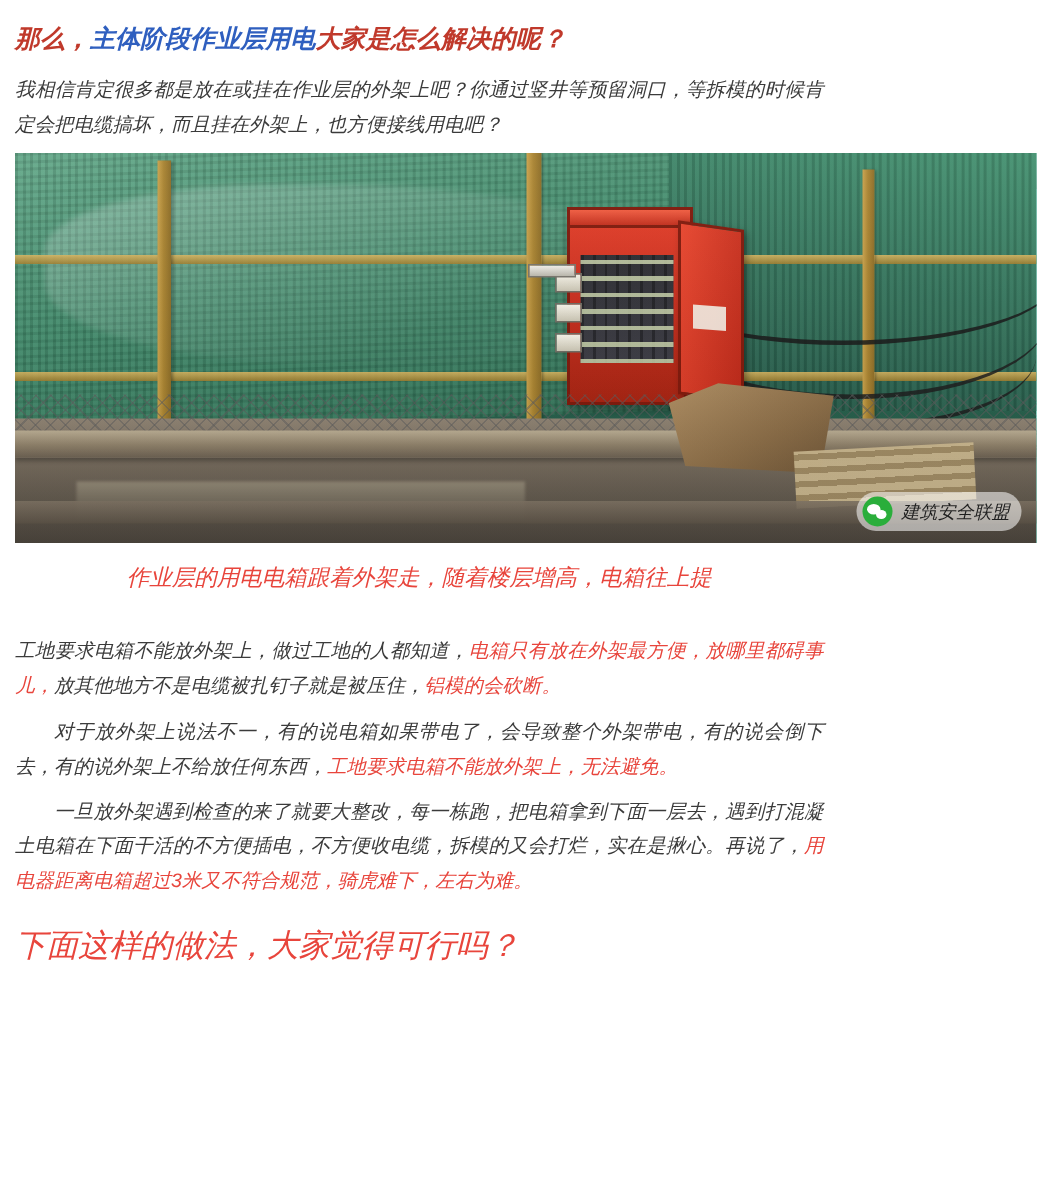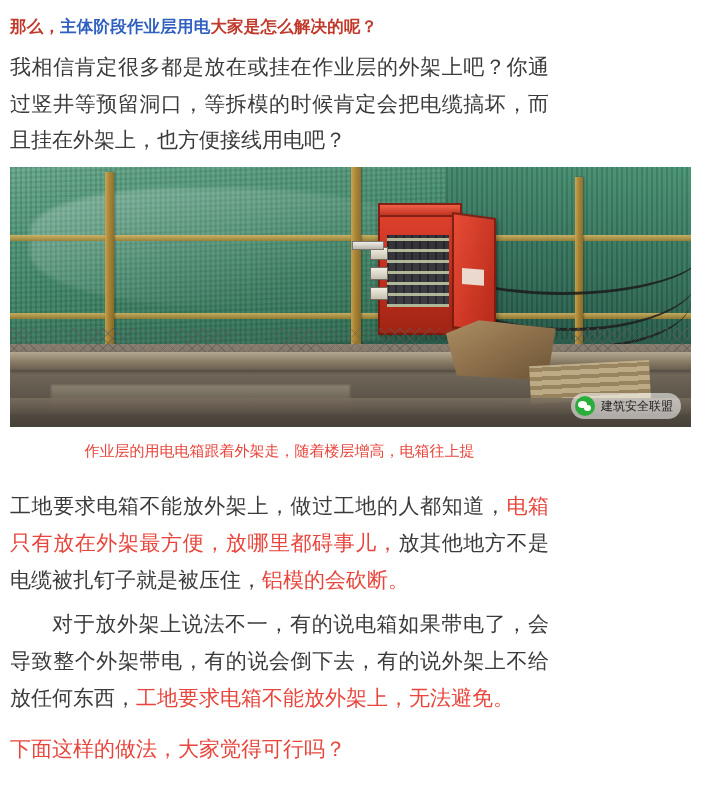--- a/index.html
+++ b/index.html
@@ -10,34 +10,35 @@
   body {
     width: 701px;
     min-height: 790px;
     font-family: "Liberation Sans", sans-serif;
     color: #333333;
   }
   .page {
     width: 559px;
     box-sizing: border-box;
     padding: 10px 10px 14px 10px;
+    font-style: italic;
   }
   .heading {
     font-size: 16.5px;
     font-weight: bold;
     color: #c0392b;
     line-height: 1.5;
     margin: 4px 0 10px 0;
     letter-spacing: 0.2px;
   }
   .heading .hl-blue {
     color: #2f5fbf;
   }
   .para {
-    font-size: 21px;
+    font-size: 13px;
     line-height: 1.75;
     color: #3b3b3b;
     margin: 0 0 8px 0;
     text-align: justify;
   }
   .para.indent {
     text-indent: 2em;
   }
   .red {
     color: #e8453c;
@@ -298,16 +299,17 @@
       <span class="wm-text">建筑安全联盟</span>
     </div>
   </div>
 
   <div class="caption">作业层的用电电箱跟着外架走，随着楼层增高，电箱往上提</div>
 
   <p class="para"><span>工地要求电箱不能放外架上，做过工地的人都知道，</span><span class="red">电箱只有放在外架最方便，放哪里都碍事儿，</span><span>放其他地方不是电缆被扎钉子就是被压住，</span><span class="red">铝模的会砍断。</span></p>
 
   <p class="para indent"><span>对于放外架上说法不一，有的说电箱如果带电了，会导致整个外架带电，有的说会倒下去，有的说外架上不给放任何东西，</span><span class="red">工地要求电箱不能放外架上，无法避免。</span></p>
 
+  <p class="para indent"><span>一旦放外架遇到检查的来了就要大整改，每一栋跑，把电箱拿到下面一层去，遇到打混凝土电箱在下面干活的不方便插电，不方便收电缆，拆模的又会打烂，实在是揪心。再说了，</span><span class="red">用电器距离电箱超过3米又不符合规范，骑虎难下，左右为难。</span></p>
 
   <div class="footer-note">下面这样的做法，大家觉得可行吗？</div>
 
 </div>
 
 </body></html>

